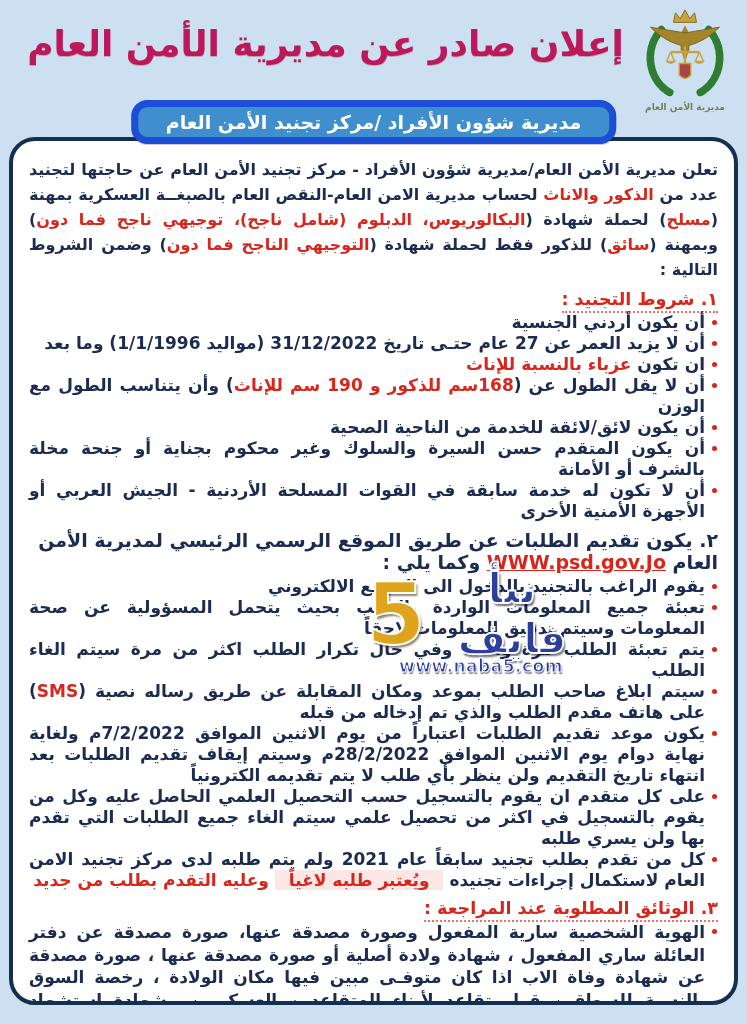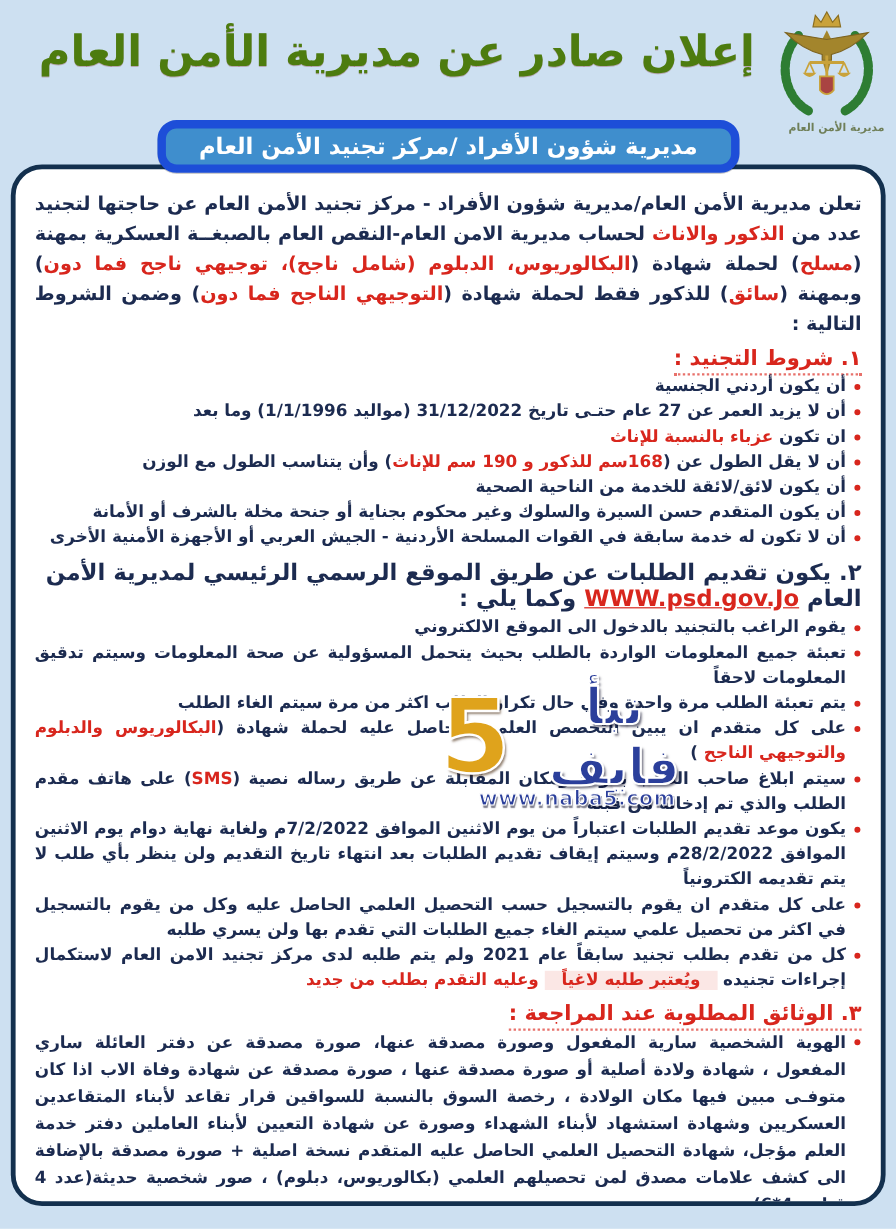--- a/index.html
+++ b/index.html
@@ -5,43 +5,43 @@
   html,body{margin:0;padding:0;}
   body{
     width:747px;height:1024px;position:relative;overflow:hidden;
     background:#cde0f1;
     font-family:"DejaVu Sans",sans-serif;
     font-weight:bold;color:#1c2b50;direction:rtl;
   }
   
   .main-title{
     position:absolute;top:22px;right:118px;left:22px;
-    font-size:36px;line-height:1.2;
-    color:#4d7c0f;letter-spacing:-1px;
+    text-align:center;font-size:36px;line-height:1.2;
+    color:#be185d;letter-spacing:-1px;
     text-shadow:0 1px 0 rgba(120,0,0,.25);
   }
-  .logo-wrap{position:absolute;top:8px;left:auto;right:10px;width:104px;text-align:right;}
+  .logo-wrap{position:absolute;top:8px;left:auto;right:10px;width:104px;text-align:center;}
   .logo-caption{font-size:9px;color:#6f7f58;margin-top:-2px;letter-spacing:0;}
   .dept-pill{
     position:absolute;top:100px;left:50%;transform:translateX(-50%);
     background:#3f8ecd;border:7px solid #1d4ed8;border-radius:16px;
     color:#ffffff;font-size:19px;padding:4px 28px;white-space:nowrap;z-index:6;
     box-shadow:0 1px 0 rgba(0,0,0,.2);
   }
   
   .card{
     position:absolute;left:9px;right:9px;top:137px;height:868px;
     background:#ffffff;border:4px solid #13304e;border-radius:26px;
     padding:16px 16px 8px;box-sizing:border-box;overflow:hidden;z-index:1;
   }
   .intro{font-size:16px;line-height:25px;text-align:justify;}
   .sec-head-red{color:#d8261d;font-size:17.5px;margin:7px 0 3px;}
   .sec-head-red .hd{border-bottom:2px dotted #e8716b;padding-bottom:2px;}
   .sec-head-navy{color:#1c2b50;font-size:19px;margin:7px 0 3px;}
-  .bullet-item{position:relative;padding-right:13px;font-size:14px;line-height:21px;text-align:justify;}
+  .bullet-item{position:relative;padding-right:13px;font-size:17px;line-height:21px;text-align:justify;}
   .bullet-dot{position:absolute;right:1px;top:8px;width:5px;height:5px;border-radius:50%;background:#d8261d;}
   .documents-list .bullet-item{line-height:22.5px;}
   .seg-red{color:#d8261d;}
   .seg-redhl{color:#d8261d;background:#fbe7e5;padding:0 14px;}
   .seg-url{color:#d8261d;text-decoration:underline;}
   .notes-head-row{display:flex;gap:6px;margin:6px 0 4px;}
   .notes-box{
     background:#d9eaf6;border:3px solid #13304e;border-radius:12px;
     padding:6px 10px;margin-top:2px;
   }
@@ -117,21 +117,20 @@
       <div class="bullet-item"><span class="bullet-dot"></span><span class="bullet-text"><span>أن يكون لائق/لائقة للخدمة من الناحية الصحية</span></span></div>
       <div class="bullet-item"><span class="bullet-dot"></span><span class="bullet-text"><span>أن يكون المتقدم حسن السيرة والسلوك وغير محكوم بجناية أو جنحة مخلة بالشرف أو الأمانة</span></span></div>
       <div class="bullet-item"><span class="bullet-dot"></span><span class="bullet-text"><span>أن لا تكون له خدمة سابقة في القوات المسلحة الأردنية - الجيش العربي أو الأجهزة الأمنية الأخرى</span></span></div>
     </div>
 
   <div class="sec-head-navy"><span>٢. يكون تقديم الطلبات عن طريق الموقع الرسمي الرئيسي لمديرية الأمن العام </span><span class="seg-url">WWW.psd.gov.Jo</span><span>  وكما يلي :</span></div>
   <div class="application-list">
       <div class="bullet-item"><span class="bullet-dot"></span><span class="bullet-text"><span>يقوم الراغب بالتجنيد بالدخول الى الموقع الالكتروني</span></span></div>
       <div class="bullet-item"><span class="bullet-dot"></span><span class="bullet-text"><span>تعبئة جميع المعلومات الواردة بالطلب بحيث يتحمل المسؤولية عن صحة المعلومات وسيتم تدقيق المعلومات لاحقاً</span></span></div>
       <div class="bullet-item"><span class="bullet-dot"></span><span class="bullet-text"><span>يتم تعبئة الطلب مرة واحدة وفي حال تكرار الطلب اكثر من مرة سيتم الغاء الطلب</span></span></div>
-      <div class="bullet-item"><span class="bullet-dot"></span><span class="bullet-text"><span>على كل متقدم ان يبين التخصص العلمي الحاصل عليه لحملة شهادة (</span><span class="seg-red">البكالوريوس والدبلوم والتوجيهي الناجح</span><span> )</span></span></div>
       <div class="bullet-item"><span class="bullet-dot"></span><span class="bullet-text"><span>سيتم ابلاغ صاحب الطلب بموعد ومكان المقابلة عن طريق رساله نصية (</span><span class="seg-red">SMS</span><span>) على هاتف مقدم الطلب والذي تم إدخاله من قبله</span></span></div>
       <div class="bullet-item"><span class="bullet-dot"></span><span class="bullet-text"><span>يكون موعد تقديم الطلبات اعتباراً من يوم الاثنين الموافق 7/2/2022م ولغاية نهاية دوام يوم الاثنين الموافق 28/2/2022م وسيتم إيقاف تقديم الطلبات بعد انتهاء تاريخ التقديم ولن ينظر بأي طلب لا يتم تقديمه الكترونياً</span></span></div>
       <div class="bullet-item"><span class="bullet-dot"></span><span class="bullet-text"><span>على كل متقدم ان يقوم بالتسجيل حسب التحصيل العلمي الحاصل عليه وكل من يقوم بالتسجيل في اكثر من تحصيل علمي سيتم الغاء جميع الطلبات التي تقدم بها ولن يسري طلبه</span></span></div>
       <div class="bullet-item"><span class="bullet-dot"></span><span class="bullet-text"><span>كل من تقدم بطلب تجنيد سابقاً عام 2021 ولم يتم طلبه لدى مركز تجنيد الامن العام لاستكمال إجراءات تجنيده </span><span class="seg-redhl">ويُعتبر طلبه لاغياً</span><span class="seg-red"> وعليه التقدم بطلب من جديد</span></span></div>
     </div>
 
   <div class="sec-head-red">
     <span class="hd">٣. الوثائق المطلوبة عند المراجعة :</span>
   </div>
   <div class="documents-list">

